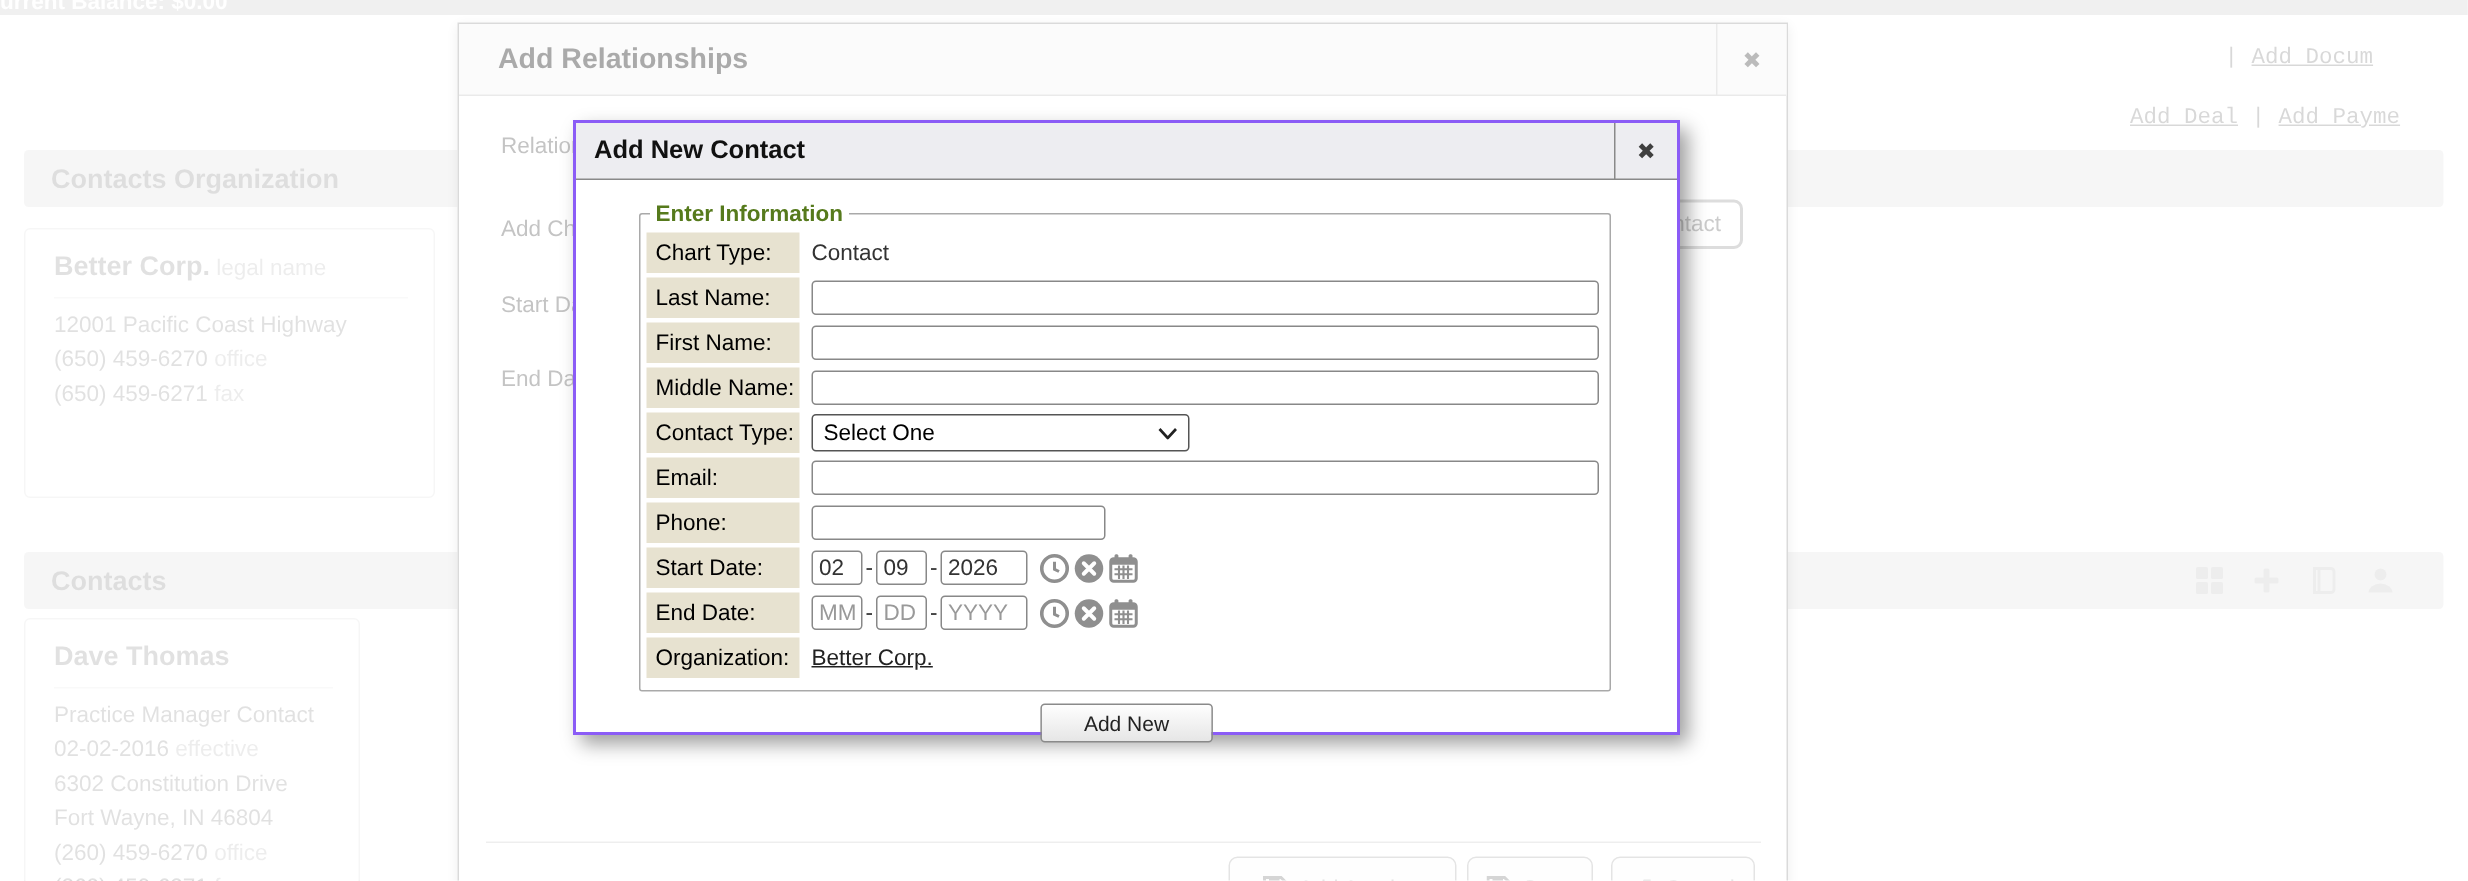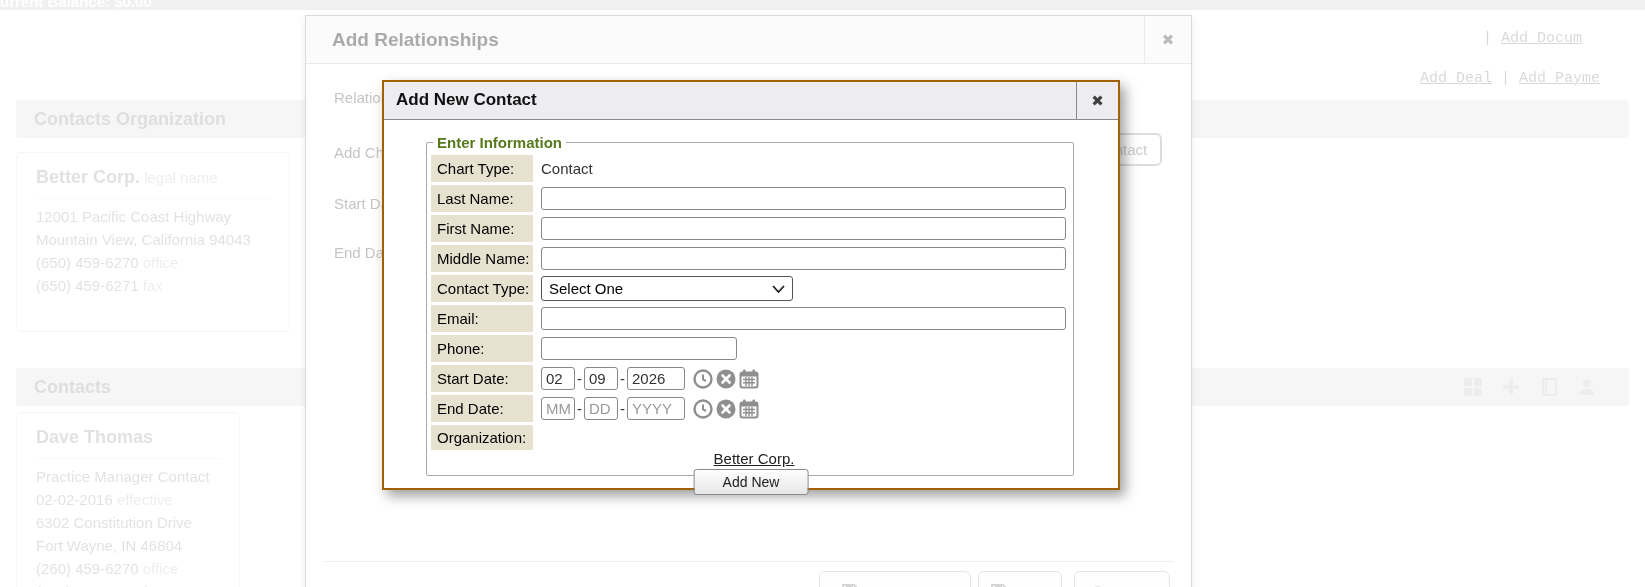--- a/index.html
+++ b/index.html
@@ -41,21 +41,21 @@
     border:2px solid #bbb; border-radius:6px; font-size:15px; color:#999;
     display:flex; align-items:center; justify-content:center; white-space:nowrap; cursor:pointer; }
   .rel-divider { position:absolute; left:18px; top:545px; width:850px; height:1px; background:#ddd; }
   .rel-footer-btn { position:absolute; top:555px; height:42px; background:#fcfcfc; border:1px solid #c9c9c9;
     border-radius:6px; font-size:15px; color:#999; display:flex; align-items:center; justify-content:center;
     gap:8px; white-space:nowrap; cursor:pointer; }
   .rel-footer-btn svg, .rel-footer-btn .uicon { color:#aaa; }
 
   
   #contact-modal { left:382px; top:80px; width:738px; height:410px; background:#fff;
-    border:2px solid #a16207; z-index:4; box-shadow:5px 6px 12px rgba(0,0,0,0.38); }
+    border:2px solid #8b5cf6; z-index:4; box-shadow:5px 6px 12px rgba(0,0,0,0.38); }
   .cm-header { position:absolute; left:0; top:0; right:0; height:38px; background:#ededf1; border-bottom:1px solid #898989; }
   .cm-title { position:absolute; left:12px; top:8px; font-size:17px; font-weight:bold; color:#111; white-space:nowrap; }
   .cm-close { position:absolute; right:0; top:0; width:42px; height:38px; border-left:1px solid #898989;
     display:flex; align-items:center; justify-content:center; font-size:15px; color:#3f3f3f; cursor:pointer; }
   .cm-fieldset { position:absolute; left:42px; top:52px; width:648px; border:1px solid #a9a9a9; border-radius:2px;
     padding:4px 4px 8px 4px; }
   .cm-legend { font-size:15px; font-weight:bold; color:#567a1c; padding:0 4px; margin-left:2px; }
   .cm-row { display:flex; align-items:center; margin-bottom:3px; min-height:27px; }
   .cm-label { width:102px; background:#e7e2d0; font-size:15px; color:#000; padding:4px 2px 4px 6px;
     align-self:stretch; display:flex; align-items:center; flex:none; }
@@ -101,21 +101,20 @@
     <div class="abs section-bar" style="top:100px;">
       <div class="section-title">Contacts Organization</div>
     </div>
     <div class="abs card" style="left:16px; top:152px; width:274px; height:180px;">
       <div class="card-name" style="top:14px;">
         <span>Better Corp.</span><span class="suffix"> legal name</span>
       </div>
       <div class="card-divider" style="top:45px; width:236px;"></div>
       <div class="card-lines" style="top:52px;">
         <div>12001 Pacific Coast Highway</div>
-        <div>Mountain View, California 94043</div>
         <div><span>(650) 459-6270 </span><span class="sub">office</span></div>
         <div><span>(650) 459-6271 </span><span class="sub">fax</span></div>
       </div>
     </div>
 
     <div class="abs section-bar" style="top:368px;">
       <div class="section-title">Contacts</div>
       <div class="bar-icons" style="right:32px;">
         <span>
           <svg width="20" height="20" viewBox="0 0 20 20">
@@ -321,21 +320,21 @@
                   <rect x="1.5" y="3.5" width="17" height="4" fill="currentColor"></rect>
                   <rect x="4" y="0.5" width="2.6" height="4.5" rx="1" fill="currentColor"></rect>
                   <rect x="13.4" y="0.5" width="2.6" height="4.5" rx="1" fill="currentColor"></rect>
                   <path d="M4 10.5 h12 M4 13.8 h12 M7 8 v9 M10 8 v9 M13 8 v9" stroke="currentColor" stroke-width="1.4"></path>
                 </svg>
             </span>
           </span>
         </div>
       </div>
 
-      <div class="cm-row" style="margin-bottom:0;flex-direction:column;">
+      <div class="cm-row" style="margin-bottom:0;">
         <div class="cm-label">Organization:</div>
         <div class="cm-value">
             <span class="org-link">Better Corp.</span>
           </div>
       </div>
     </fieldset>
 
     <button class="cm-addnew">Add New</button>
   </div>
 

